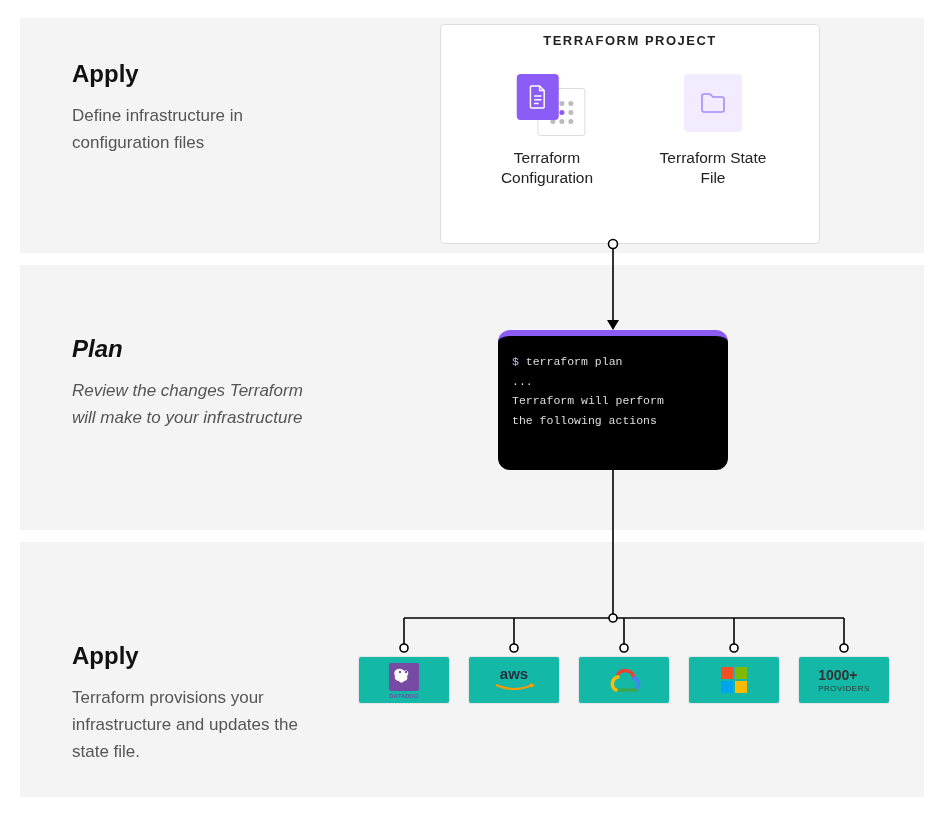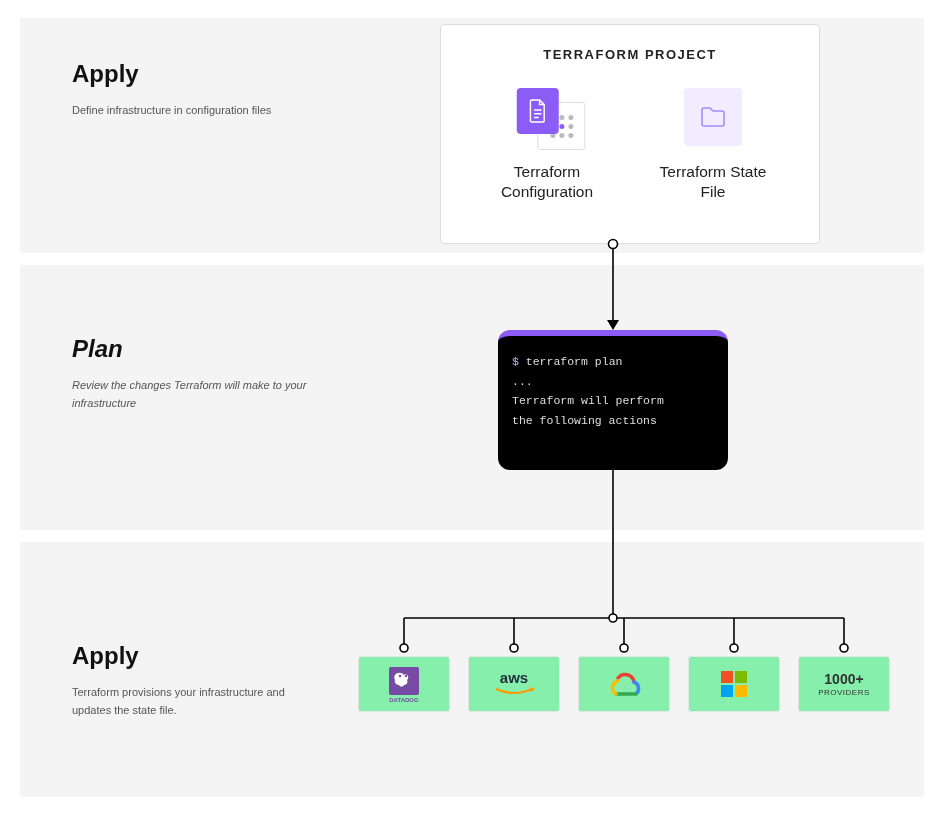--- a/index.html
+++ b/index.html
@@ -30,37 +30,37 @@
   #sec-plan .text-col { top: 70px; font-style: italic; }
   #sec-apply .text-col { top: 78px; margin-top: 22px; }
 
   .sec-title {
     font-size: 24px;
     font-weight: 600;
     color: #111;
     margin-bottom: 14px;
   }
   .sec-desc {
-    font-size: 11px;
+    font-size: 17px;
     color: #555;
     line-height: 1.6;
   }
 
   
   .project-card {
     position: absolute;
     left: 440px;
     top: 24px;
     width: 380px;
     height: 220px;
     background: #fff;
     border: 1px solid #ddd;
     border-radius: 4px;
     text-align: center;
-    padding-top: 22px;
+    padding-top: 8px;
   }
   .project-title {
     font-size: 13px;
     font-weight: 700;
     letter-spacing: 1.5px;
     color: #222;
   }
   .proj-items {
     display: flex;
     justify-content: center;
@@ -115,24 +115,24 @@
 
   
   .provider-row {
     position: absolute;
     left: 358px;
     top: 656px;
     display: flex;
     gap: 18px;
   }
   .prov {
-    width: 92px; height: 56px;
-    background: #86efac; border: 1px solid #e5e5e5; border-radius: 3px;
-    display: flex; align-items: center; justify-content: center;
-    font-size: 9px; text-align: center; color: #333;
+    width: 92px; height: 48px;
+    background: #14b8a6; border: 1px solid #e5e5e5; border-radius: 3px;
+    display: flex; align-items: center; justify-content: center;
+    font-size: 9px; text-align: left; color: #333;
   }
   .prov svg { display: block; }
 
   
   svg.connector { position: absolute; overflow: visible; pointer-events: none; }
 </style>
 </head>
 <body>
 
 <div class="section" id="sec-write">

